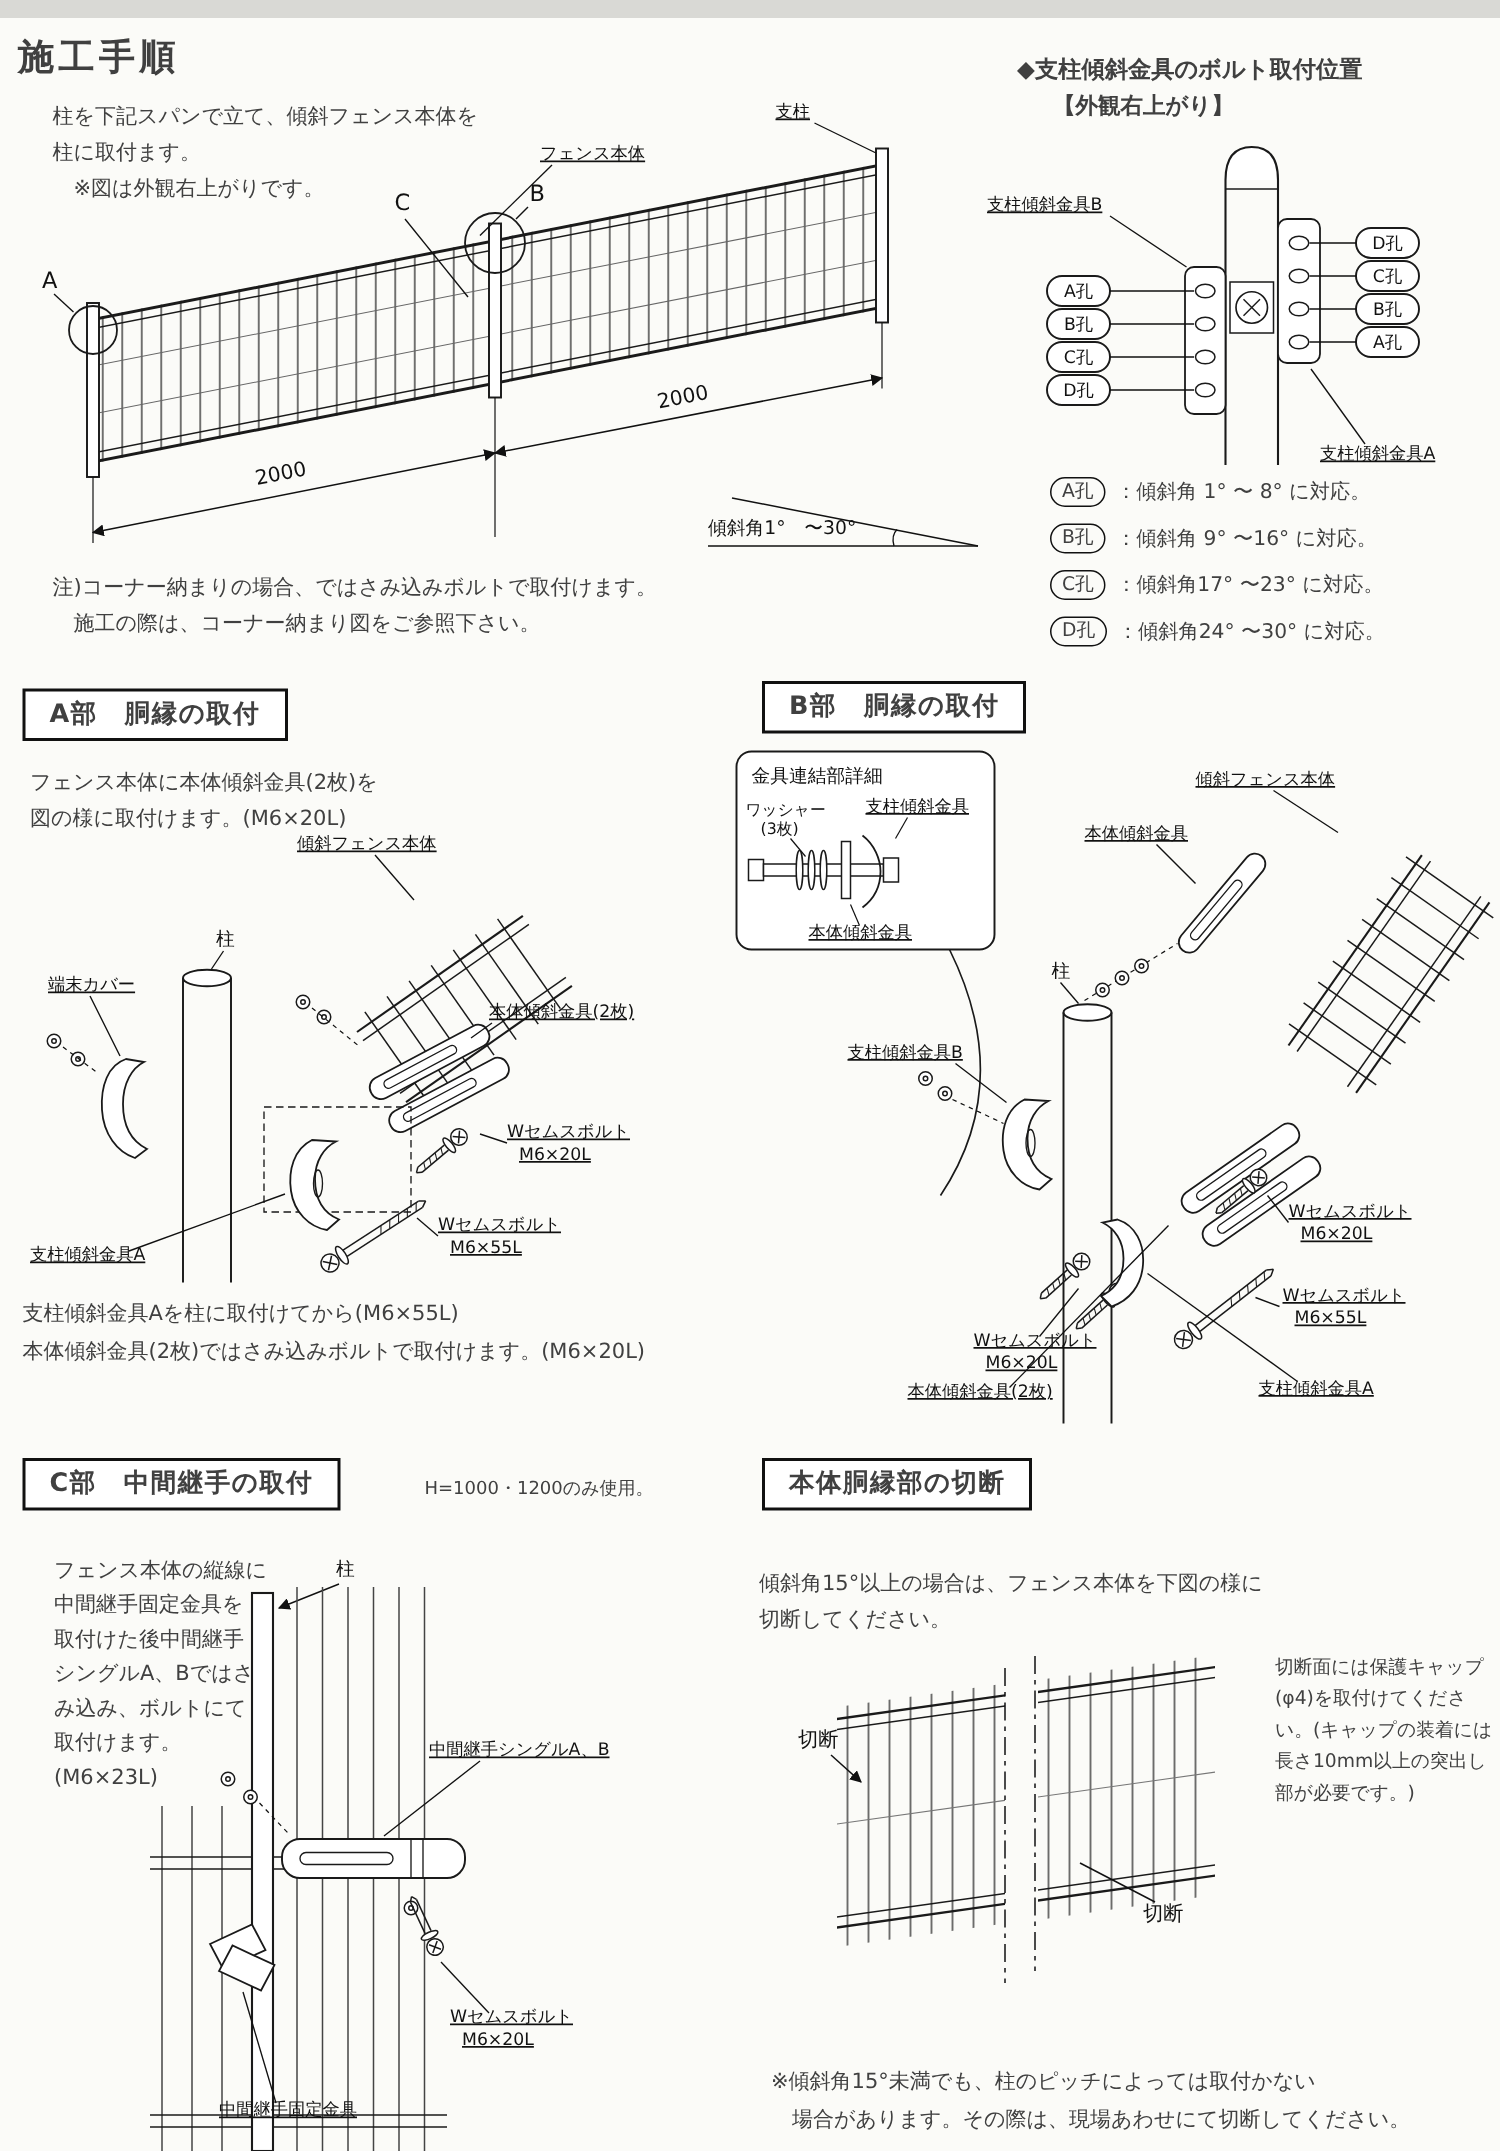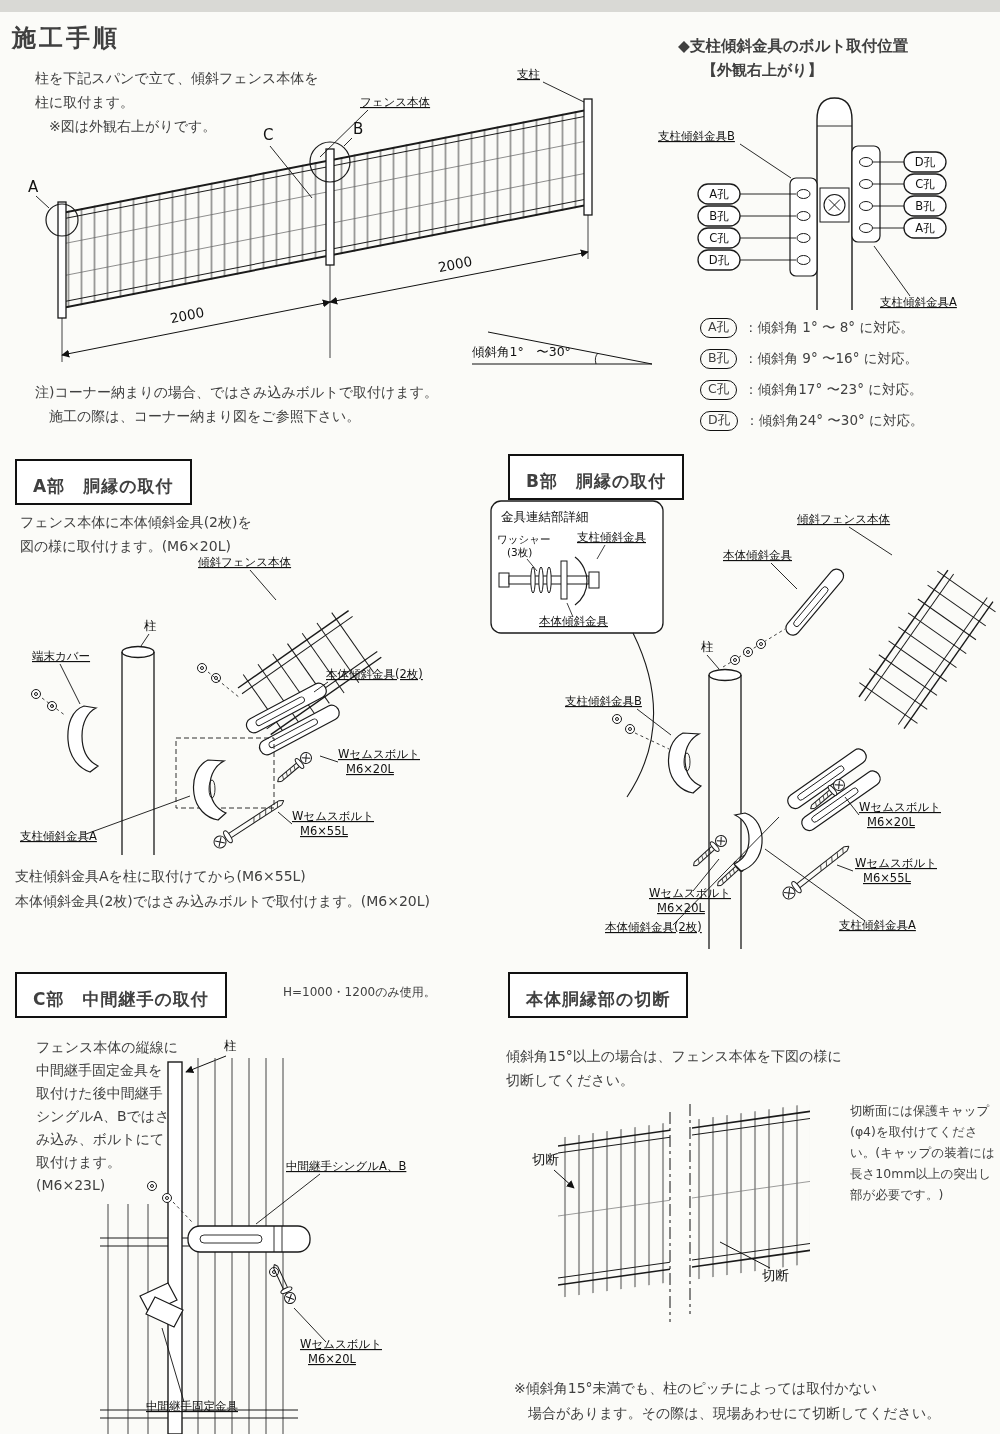--- a/index.html
+++ b/index.html
@@ -2,21 +2,21 @@
 <html><head>
 <meta charset="utf-8">
 <style>
   *{box-sizing:border-box}
   body{margin:0;background:#d9d9d5;font-family:"DejaVu Sans","Liberation Sans",sans-serif}
   .page{position:relative;width:1000px;height:1434px;margin:12px auto;background:#fbfbf8;color:#404040;overflow:hidden}
   .abs{position:absolute}
   .title{font-size:24px;font-weight:bold;letter-spacing:3px}
   .t14{font-size:14px;line-height:24px;white-space:nowrap}
   .t14 div{white-space:nowrap}
-  .hdr{border:2.2px solid #111;padding:14px 16px 5px;font-size:17px;font-weight:bold;display:inline-block;background:#fff;letter-spacing:1px;white-space:nowrap}
+  .hdr{border:2.2px solid #111;padding:3px 16px 5px;font-size:17px;font-weight:bold;display:inline-block;background:#fff;letter-spacing:1px;white-space:nowrap}
   .rtitle{font-size:15.5px;font-weight:bold;white-space:nowrap}
   .pill{display:inline-block;border:1.5px solid #111;border-radius:11px;padding:0 7px 1px;font-size:12.5px;margin-right:7px;min-width:34px;text-align:center}
   .legend-row{display:flex;align-items:center;margin-bottom:11px;font-size:13.5px;white-space:nowrap}
   svg{position:absolute;overflow:visible}
   svg text{fill:#111;font-family:"DejaVu Sans","Liberation Sans",sans-serif}
   .lblu{font-size:11.5px;text-decoration:underline}
   .indent{padding-left:14px}
   .nw{white-space:nowrap}
 </style>
 </head>

